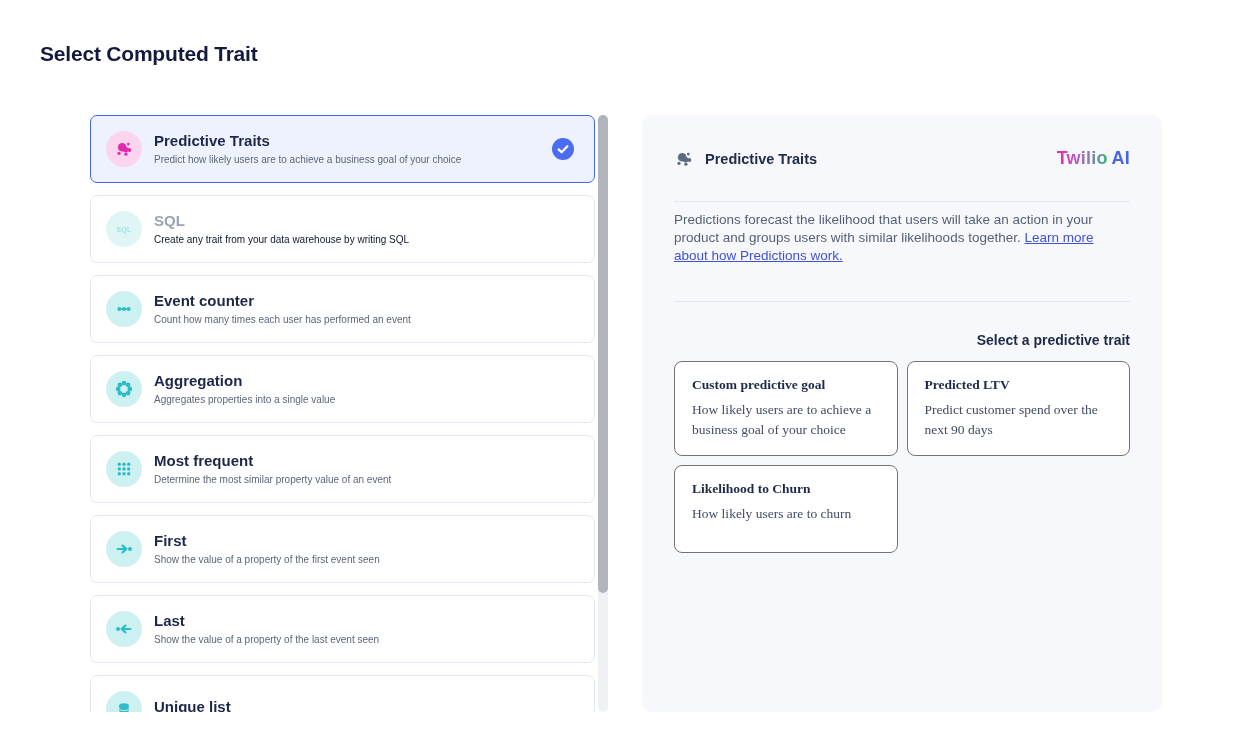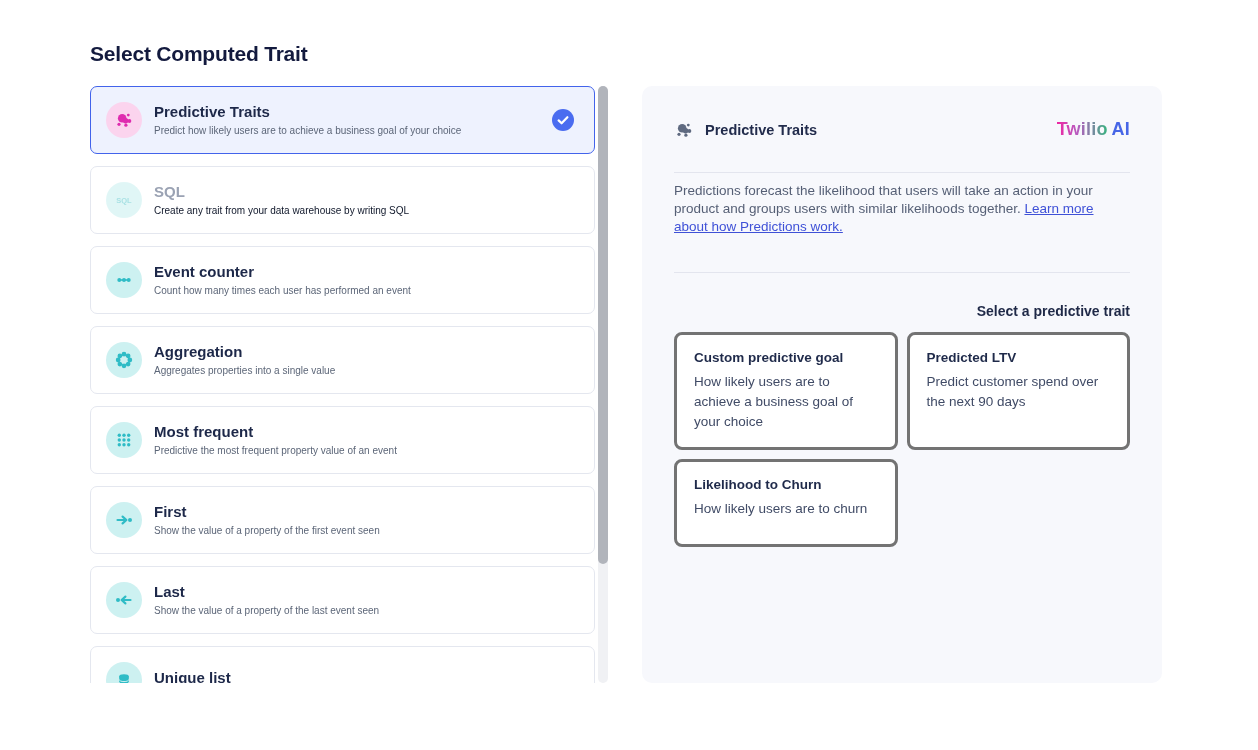--- a/index.html
+++ b/index.html
@@ -3,24 +3,24 @@
 <meta charset="utf-8">
 <style>
   * { box-sizing: border-box; }
   html,body { margin:0; padding:0; }
   body {
     width:1258px; height:750px; background:#ffffff;
     font-family:"Liberation Sans", sans-serif; color:#1d2849;
     overflow:hidden;
   }
   .page-title {
-    margin:42px 0 0 90px; font-size:21px; font-weight:700;
+    margin:42px 0 0 40px; font-size:21px; font-weight:700;
     color:#131a3e; letter-spacing:-0.2px; line-height:24px;
   }
-  .layout { display:flex; align-items:flex-start; margin:20px 0 0 90px; }
+  .layout { display:flex; align-items:flex-start; margin:49px 0 0 90px; }
 
   
   .list-viewport { width:505px; height:597px; overflow:hidden; }
   .trait-item {
     height:68px; border:1px solid #e4e7ef; border-radius:7px; background:#fff;
     display:flex; align-items:center; padding:0 20px 0 15px; margin-bottom:12px;
     cursor:pointer;
   }
   .trait-item.selected { border:1.5px solid #4263eb; background:#eef2fe; }
   .icon-circle {
@@ -59,22 +59,22 @@
   .brand-ai { color:#4766e6; margin-left:4px; }
   .divider { border:none; border-top:1px solid #e3e5ee; height:0; }
   .divider-1 { margin:32px 0 0; }
   .divider-2 { margin:36px 0 0; }
   .about-heading { margin:22px 0 0; font-size:14px; font-weight:700; color:#1f2947; }
   .about-body { margin:9px 0 0; font-size:13.5px; line-height:18px; color:#555f75; }
   .about-link { color:#3f51d7; text-decoration:underline; cursor:pointer; }
   .select-heading { margin:30px 0 0; font-size:14px; font-weight:700; color:#1f2947;text-align:right; }
   .cards { display:grid; grid-template-columns:1fr 1fr; gap:9px; margin-top:13px; }
   .pred-card {
-    background:#fff; border:3px solid #737373; border-radius:8px;
-    padding:15px 17px; min-height:88px; cursor:pointer;
+    background:#fff; border:1px solid #737373; border-radius:8px;
+    padding:15px 17px; min-height:88px; cursor:pointer;font-family:Liberation Serif, serif;
   }
   .card-title { font-size:13.5px; font-weight:700; color:#1f2a4a; }
   .card-desc { font-size:13.5px; color:#404b66; line-height:20px; margin-top:7px; }
 </style>
 </head>
 <body>
 
 <h1 class="page-title">Select Computed Trait</h1>
 
 <div class="layout">
@@ -158,21 +158,21 @@
             <circle cx="5.3" cy="10" r="1.7" fill="#2fbcc6"></circle>
             <circle cx="10" cy="10" r="1.7" fill="#2fbcc6"></circle>
             <circle cx="14.7" cy="10" r="1.7" fill="#2fbcc6"></circle>
             <circle cx="5.3" cy="14.7" r="1.7" fill="#2fbcc6"></circle>
             <circle cx="10" cy="14.7" r="1.7" fill="#2fbcc6"></circle>
             <circle cx="14.7" cy="14.7" r="1.7" fill="#2fbcc6"></circle>
           </svg>
         </span>
     <span class="trait-text">
       <div class="trait-title">Most frequent</div>
-      <div class="trait-desc">Predictive the most frequent property value of an event</div>
+      <div class="trait-desc">Determine the most similar property value of an event</div>
     </span>
 
   </div>
       <div class="trait-item">
     <span class="icon-circle icon-teal">
           <svg width="20" height="20" viewBox="0 0 20 20">
             <path d="M3.5 10 H11" stroke="#2fbcc6" stroke-width="2.2" stroke-linecap="round"></path>
             <path d="M8.6 6.6 L12.4 10 L8.6 13.4" fill="none" stroke="#2fbcc6" stroke-width="2.2" stroke-linecap="round" stroke-linejoin="round"></path>
             <circle cx="16" cy="10" r="2" fill="#2fbcc6"></circle>
           </svg>

